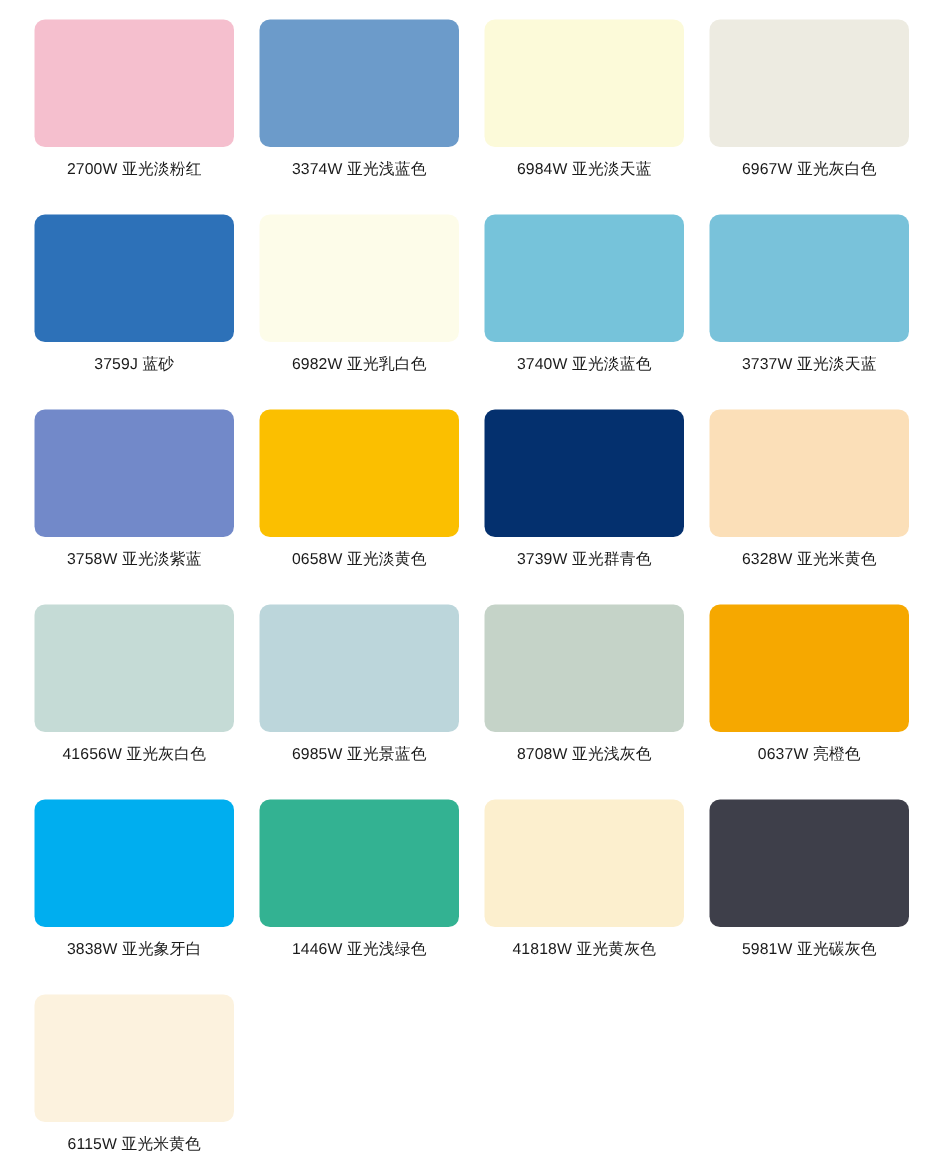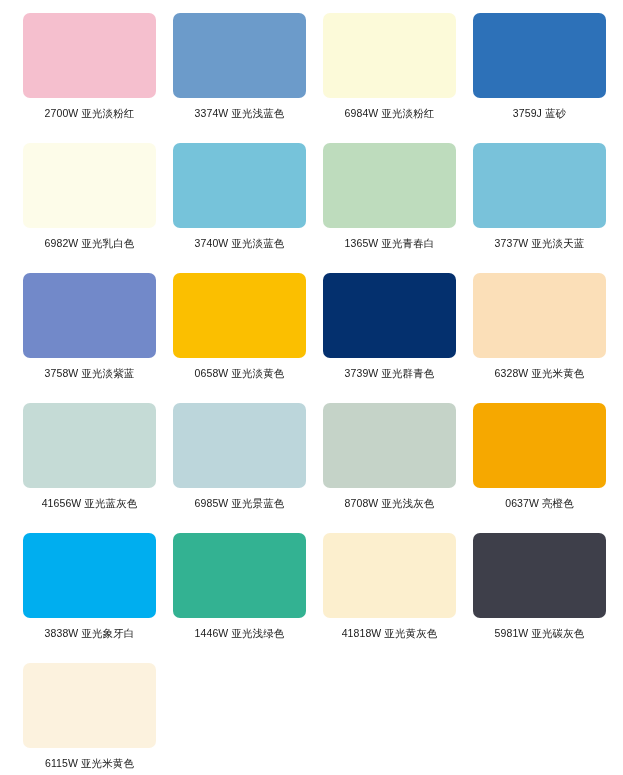--- a/index.html
+++ b/index.html
@@ -52,37 +52,37 @@
     <div class="swatch-cell">
       <div class="swatch-chip" style="background-color: rgb(245, 191, 206);"></div>
       <div class="swatch-label">2700W 亚光淡粉红</div>
     </div>
     <div class="swatch-cell">
       <div class="swatch-chip" style="background-color: rgb(108, 155, 202);"></div>
       <div class="swatch-label">3374W 亚光浅蓝色</div>
     </div>
     <div class="swatch-cell">
       <div class="swatch-chip" style="background-color: rgb(252, 250, 217);"></div>
-      <div class="swatch-label">6984W 亚光淡粉红</div>
+      <div class="swatch-label">6984W 亚光淡天蓝</div>
+    </div>
+    <div class="swatch-cell">
+      <div class="swatch-chip" style="background-color: rgb(237, 235, 225);"></div>
+      <div class="swatch-label">6967W 亚光灰白色</div>
     </div>
     <div class="swatch-cell">
       <div class="swatch-chip" style="background-color: rgb(45, 113, 184);"></div>
       <div class="swatch-label">3759J 蓝砂</div>
     </div>
     <div class="swatch-cell">
       <div class="swatch-chip" style="background-color: rgb(253, 252, 233);"></div>
       <div class="swatch-label">6982W 亚光乳白色</div>
     </div>
     <div class="swatch-cell">
       <div class="swatch-chip" style="background-color: rgb(118, 195, 218);"></div>
       <div class="swatch-label">3740W 亚光淡蓝色</div>
-    </div>
-    <div class="swatch-cell">
-      <div class="swatch-chip" style="background-color: rgb(190, 220, 189);"></div>
-      <div class="swatch-label">1365W 亚光青春白</div>
     </div>
     <div class="swatch-cell">
       <div class="swatch-chip" style="background-color: rgb(121, 194, 218);"></div>
       <div class="swatch-label">3737W 亚光淡天蓝</div>
     </div>
     <div class="swatch-cell">
       <div class="swatch-chip" style="background-color: rgb(114, 137, 201);"></div>
       <div class="swatch-label">3758W 亚光淡紫蓝</div>
     </div>
     <div class="swatch-cell">
@@ -92,21 +92,21 @@
     <div class="swatch-cell">
       <div class="swatch-chip" style="background-color: rgb(4, 48, 110);"></div>
       <div class="swatch-label">3739W 亚光群青色</div>
     </div>
     <div class="swatch-cell">
       <div class="swatch-chip" style="background-color: rgb(251, 223, 184);"></div>
       <div class="swatch-label">6328W 亚光米黄色</div>
     </div>
     <div class="swatch-cell">
       <div class="swatch-chip" style="background-color: rgb(197, 219, 214);"></div>
-      <div class="swatch-label">41656W 亚光蓝灰色</div>
+      <div class="swatch-label">41656W 亚光灰白色</div>
     </div>
     <div class="swatch-cell">
       <div class="swatch-chip" style="background-color: rgb(188, 214, 219);"></div>
       <div class="swatch-label">6985W 亚光景蓝色</div>
     </div>
     <div class="swatch-cell">
       <div class="swatch-chip" style="background-color: rgb(197, 211, 200);"></div>
       <div class="swatch-label">8708W 亚光浅灰色</div>
     </div>
     <div class="swatch-cell">

